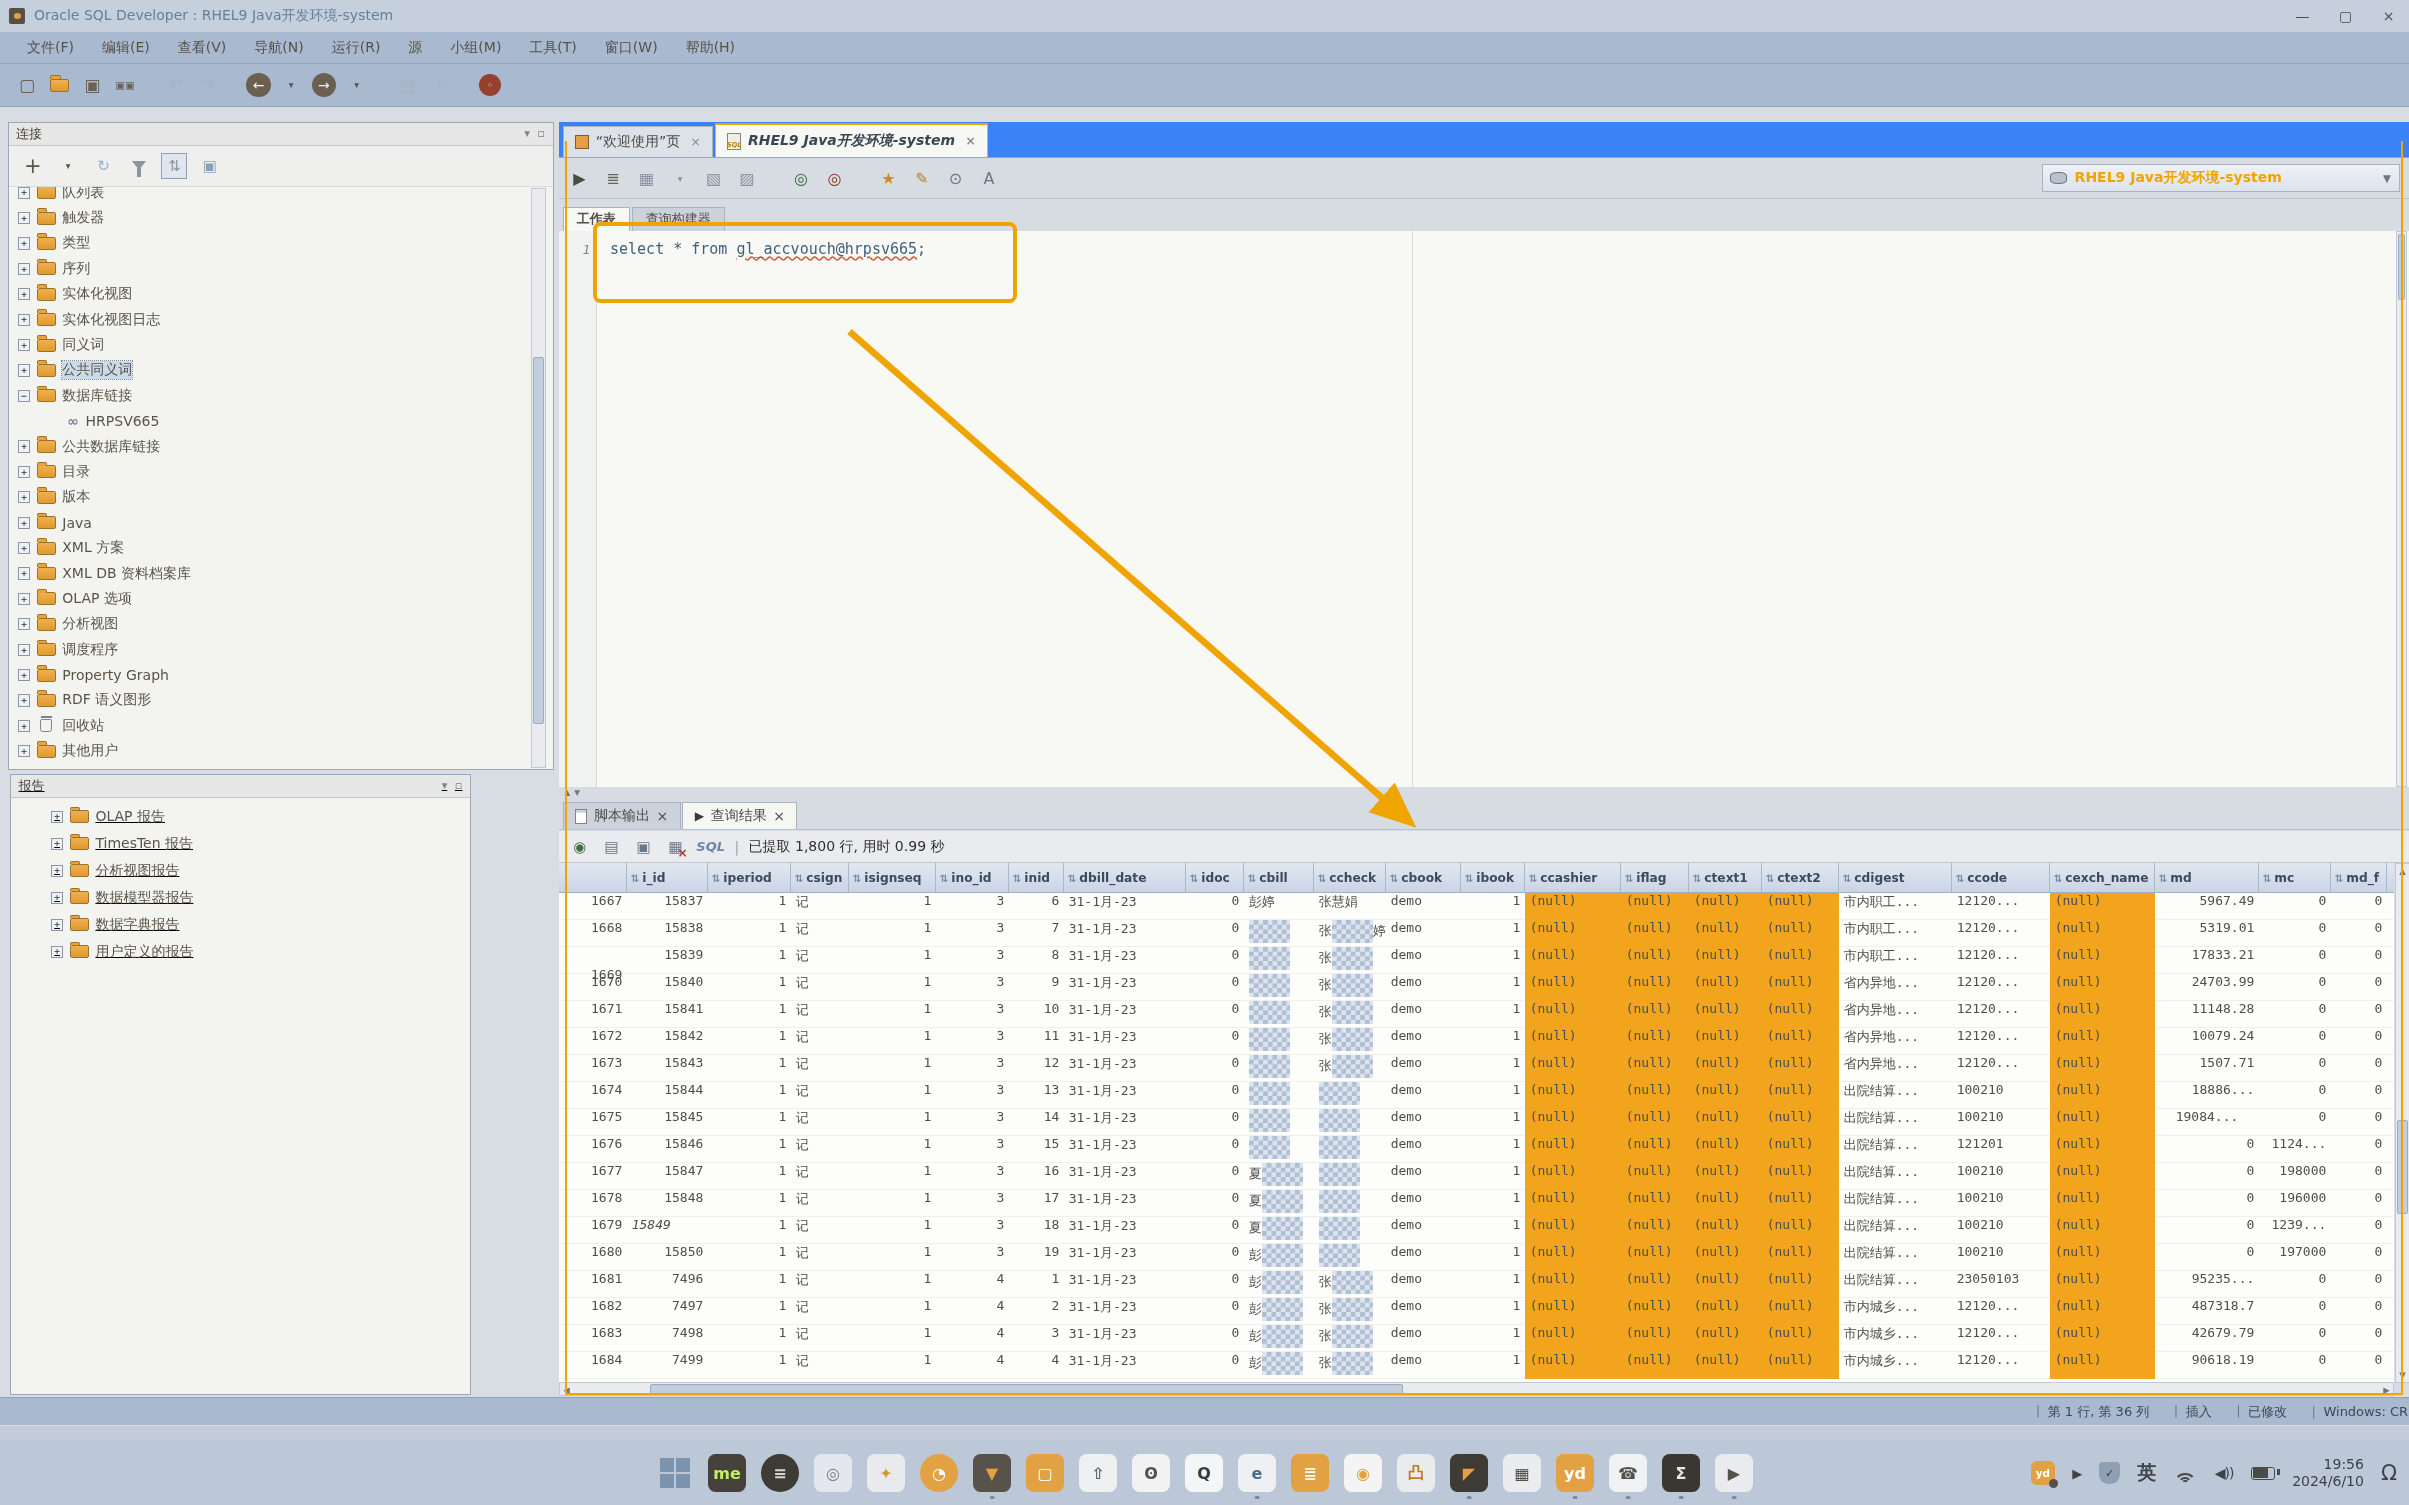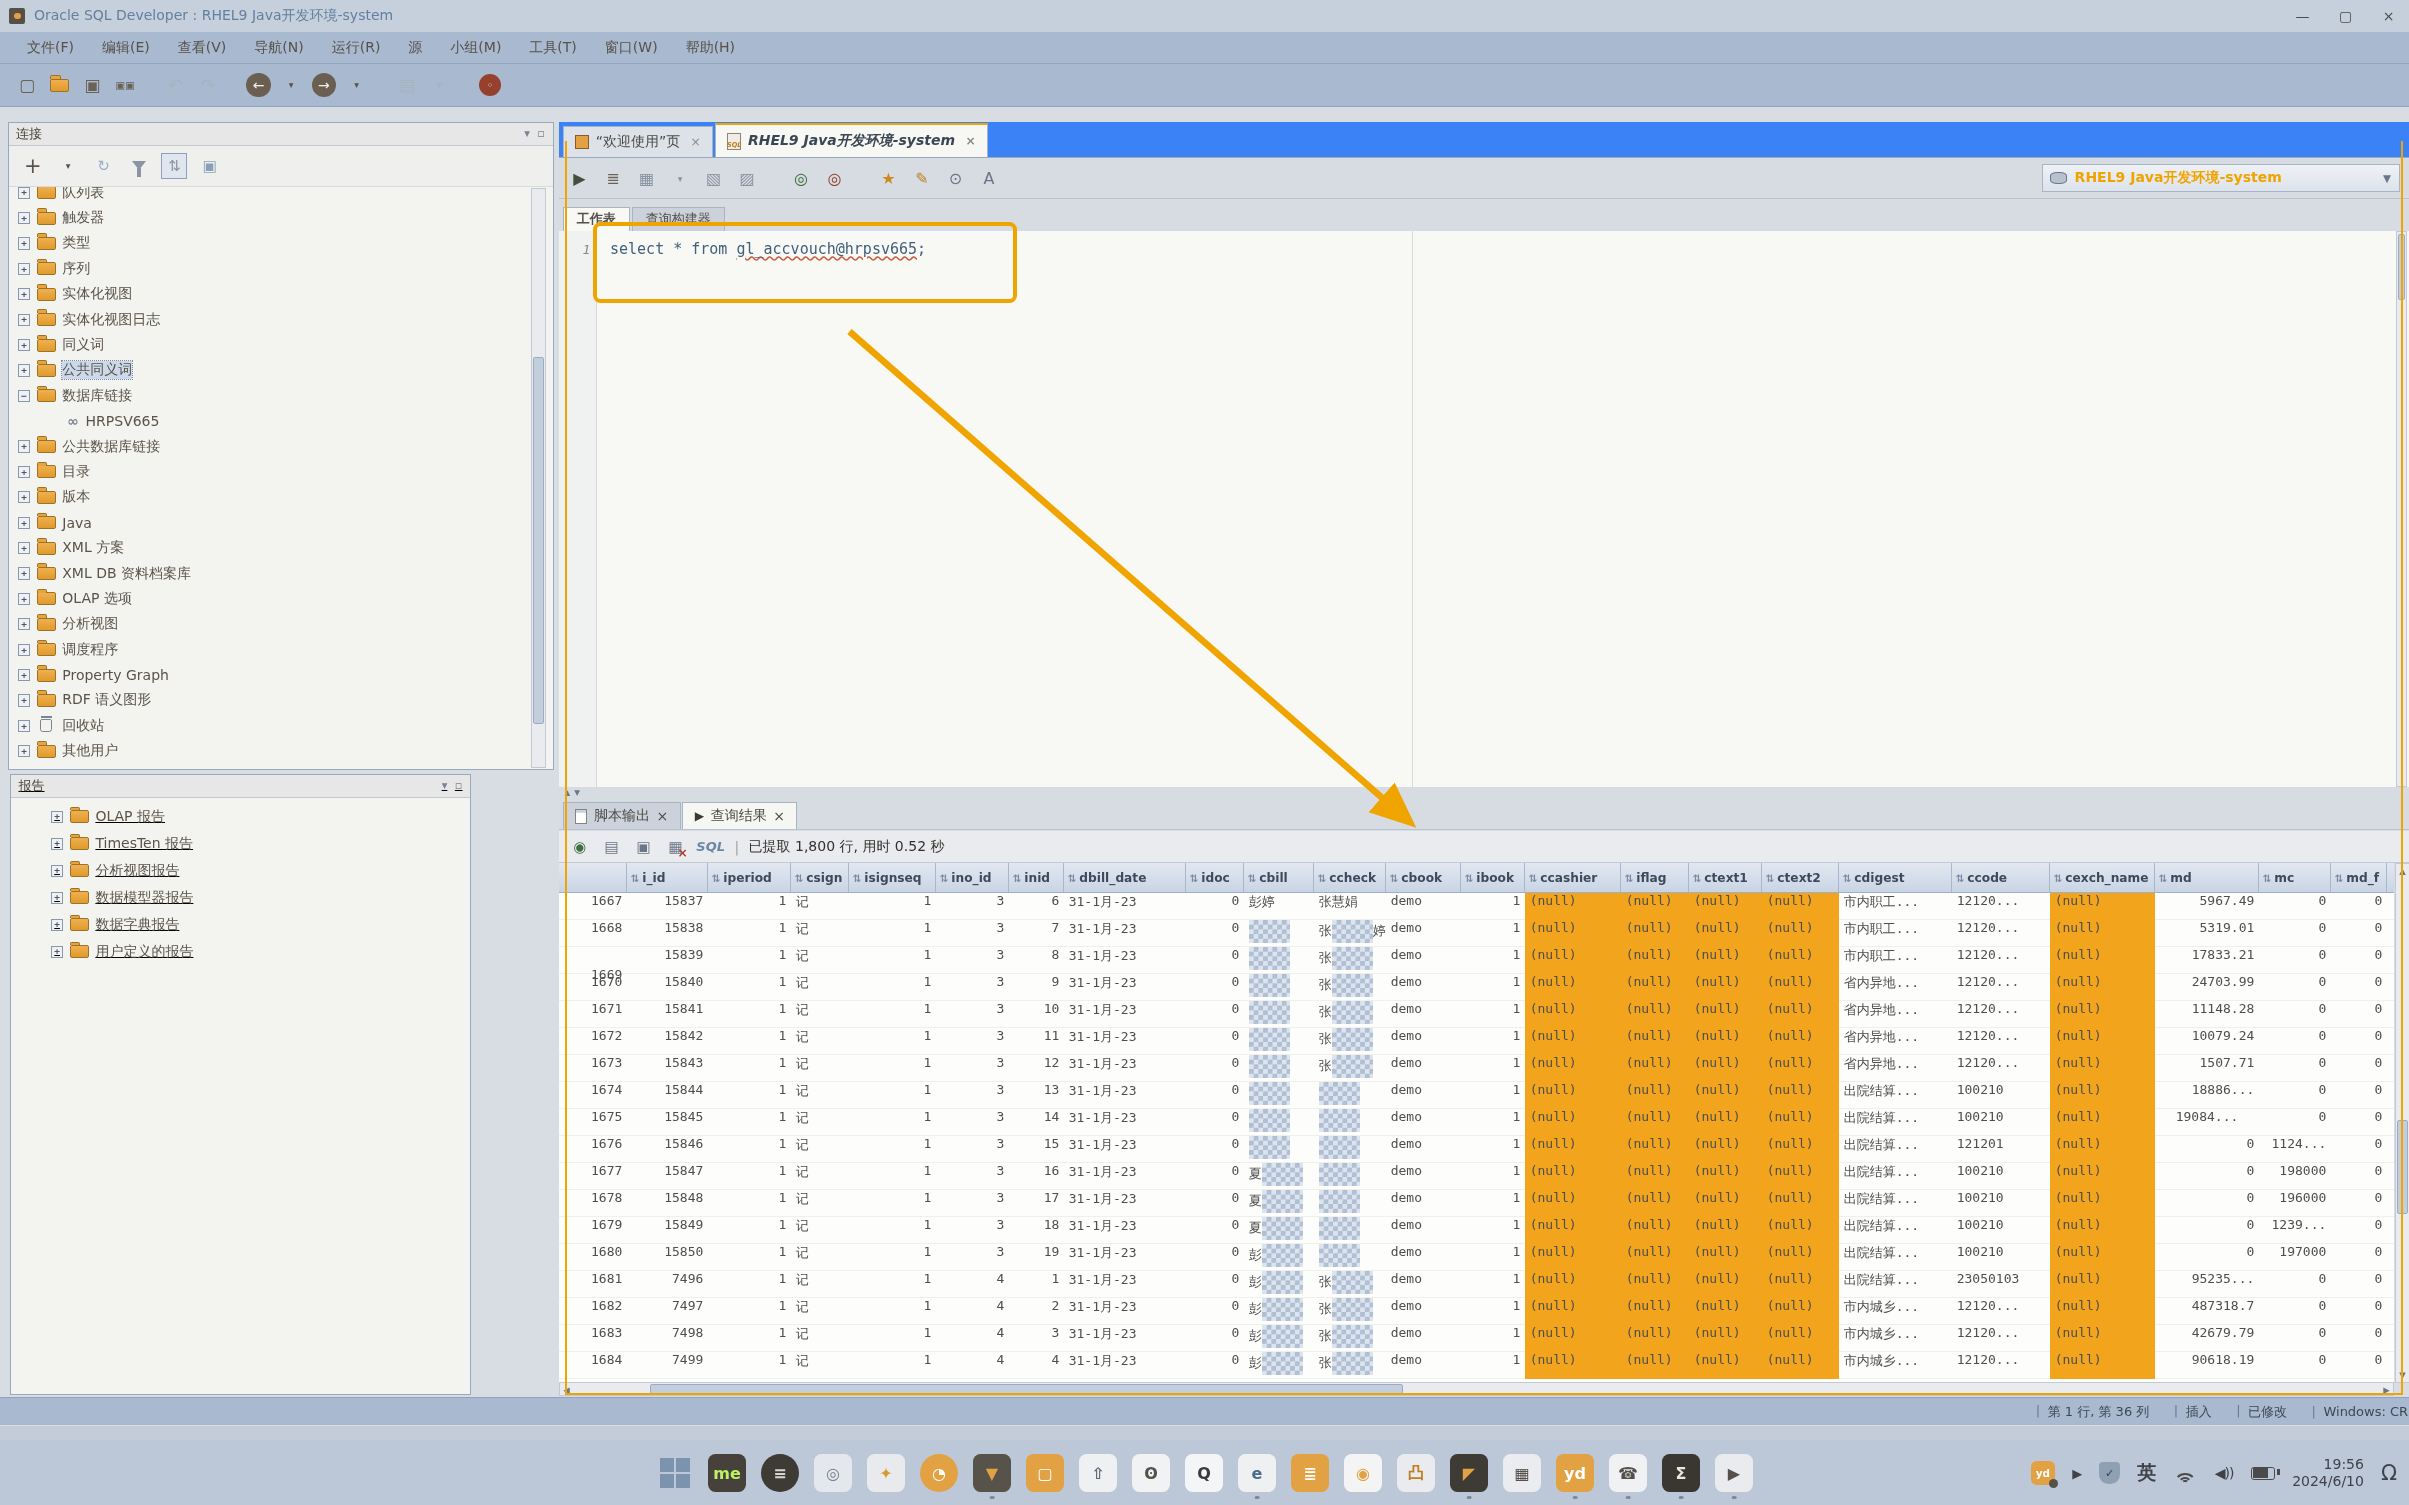--- a/index.html
+++ b/index.html
@@ -490,21 +490,21 @@
         </span>
         <span class="rtbi">
           <span style="color: rgb(107, 118, 134);">▣</span>
         </span>
         <span class="rtbi delx">
           <span style="color: rgb(107, 118, 134);">▦</span>
         </span>
       </span>
     <span class="sqllbl">SQL</span>
     <span class="rsep">|</span>
-    <span>已提取 1,800 行, 用时 0.52 秒</span>
+    <span>已提取 1,800 行, 用时 0.99 秒</span>
   </div>
   <div class="ghead" id="ghead">
       <div class="ghc" style="width: 68px;"></div>
       <div class="ghc" style="width: 81px;"><span class="srt">⇅</span><span>i_id</span></div>
       <div class="ghc" style="width: 83px;"><span class="srt">⇅</span><span>iperiod</span></div>
       <div class="ghc" style="width: 58px;"><span class="srt">⇅</span><span>csign</span></div>
       <div class="ghc" style="width: 87px;"><span class="srt">⇅</span><span>isignseq</span></div>
       <div class="ghc" style="width: 73px;"><span class="srt">⇅</span><span>ino_id</span></div>
       <div class="ghc" style="width: 55px;"><span class="srt">⇅</span><span>inid</span></div>
       <div class="ghc" style="width: 122px;"><span class="srt">⇅</span><span>dbill_date</span></div>
@@ -820,21 +820,21 @@
         <div class="gc nul" style="width: 77px; text-align: left;">(null)</div>
         <div class="gc" style="width: 113px; text-align: left;">出院结算...</div>
         <div class="gc" style="width: 98px; text-align: left;">100210</div>
         <div class="gc nul" style="width: 105px; text-align: left;">(null)</div>
         <div class="gc" style="width: 104px; text-align: right;">0</div>
         <div class="gc" style="width: 72px; text-align: right;">196000</div>
         <div class="gc" style="width: 56px; text-align: right;">0</div>
       </div>
       <div class="gr">
         <div class="gc" style="width: 68px; text-align: right;">1679</div>
-        <div class="gc" style="width: 81px; text-align: right;">15849</div>
+        <div class="gc" style="width: 81px; text-align: left; font-style: italic;">15849</div>
         <div class="gc" style="width: 83px; text-align: right;">1</div>
         <div class="gc" style="width: 58px; text-align: left;">记</div>
         <div class="gc" style="width: 87px; text-align: right;">1</div>
         <div class="gc" style="width: 73px; text-align: right;">3</div>
         <div class="gc" style="width: 55px; text-align: right;">18</div>
         <div class="gc" style="width: 122px; text-align: left;">31-1月-23</div>
         <div class="gc" style="width: 58px; text-align: right;">0</div>
         <div class="gc" style="width: 70px; text-align: left;">夏<span class="mosaic"></span></div>
         <div class="gc" style="width: 72px; text-align: left;"><span class="mosaic"></span></div>
         <div class="gc" style="width: 75px; text-align: left;">demo</div>

